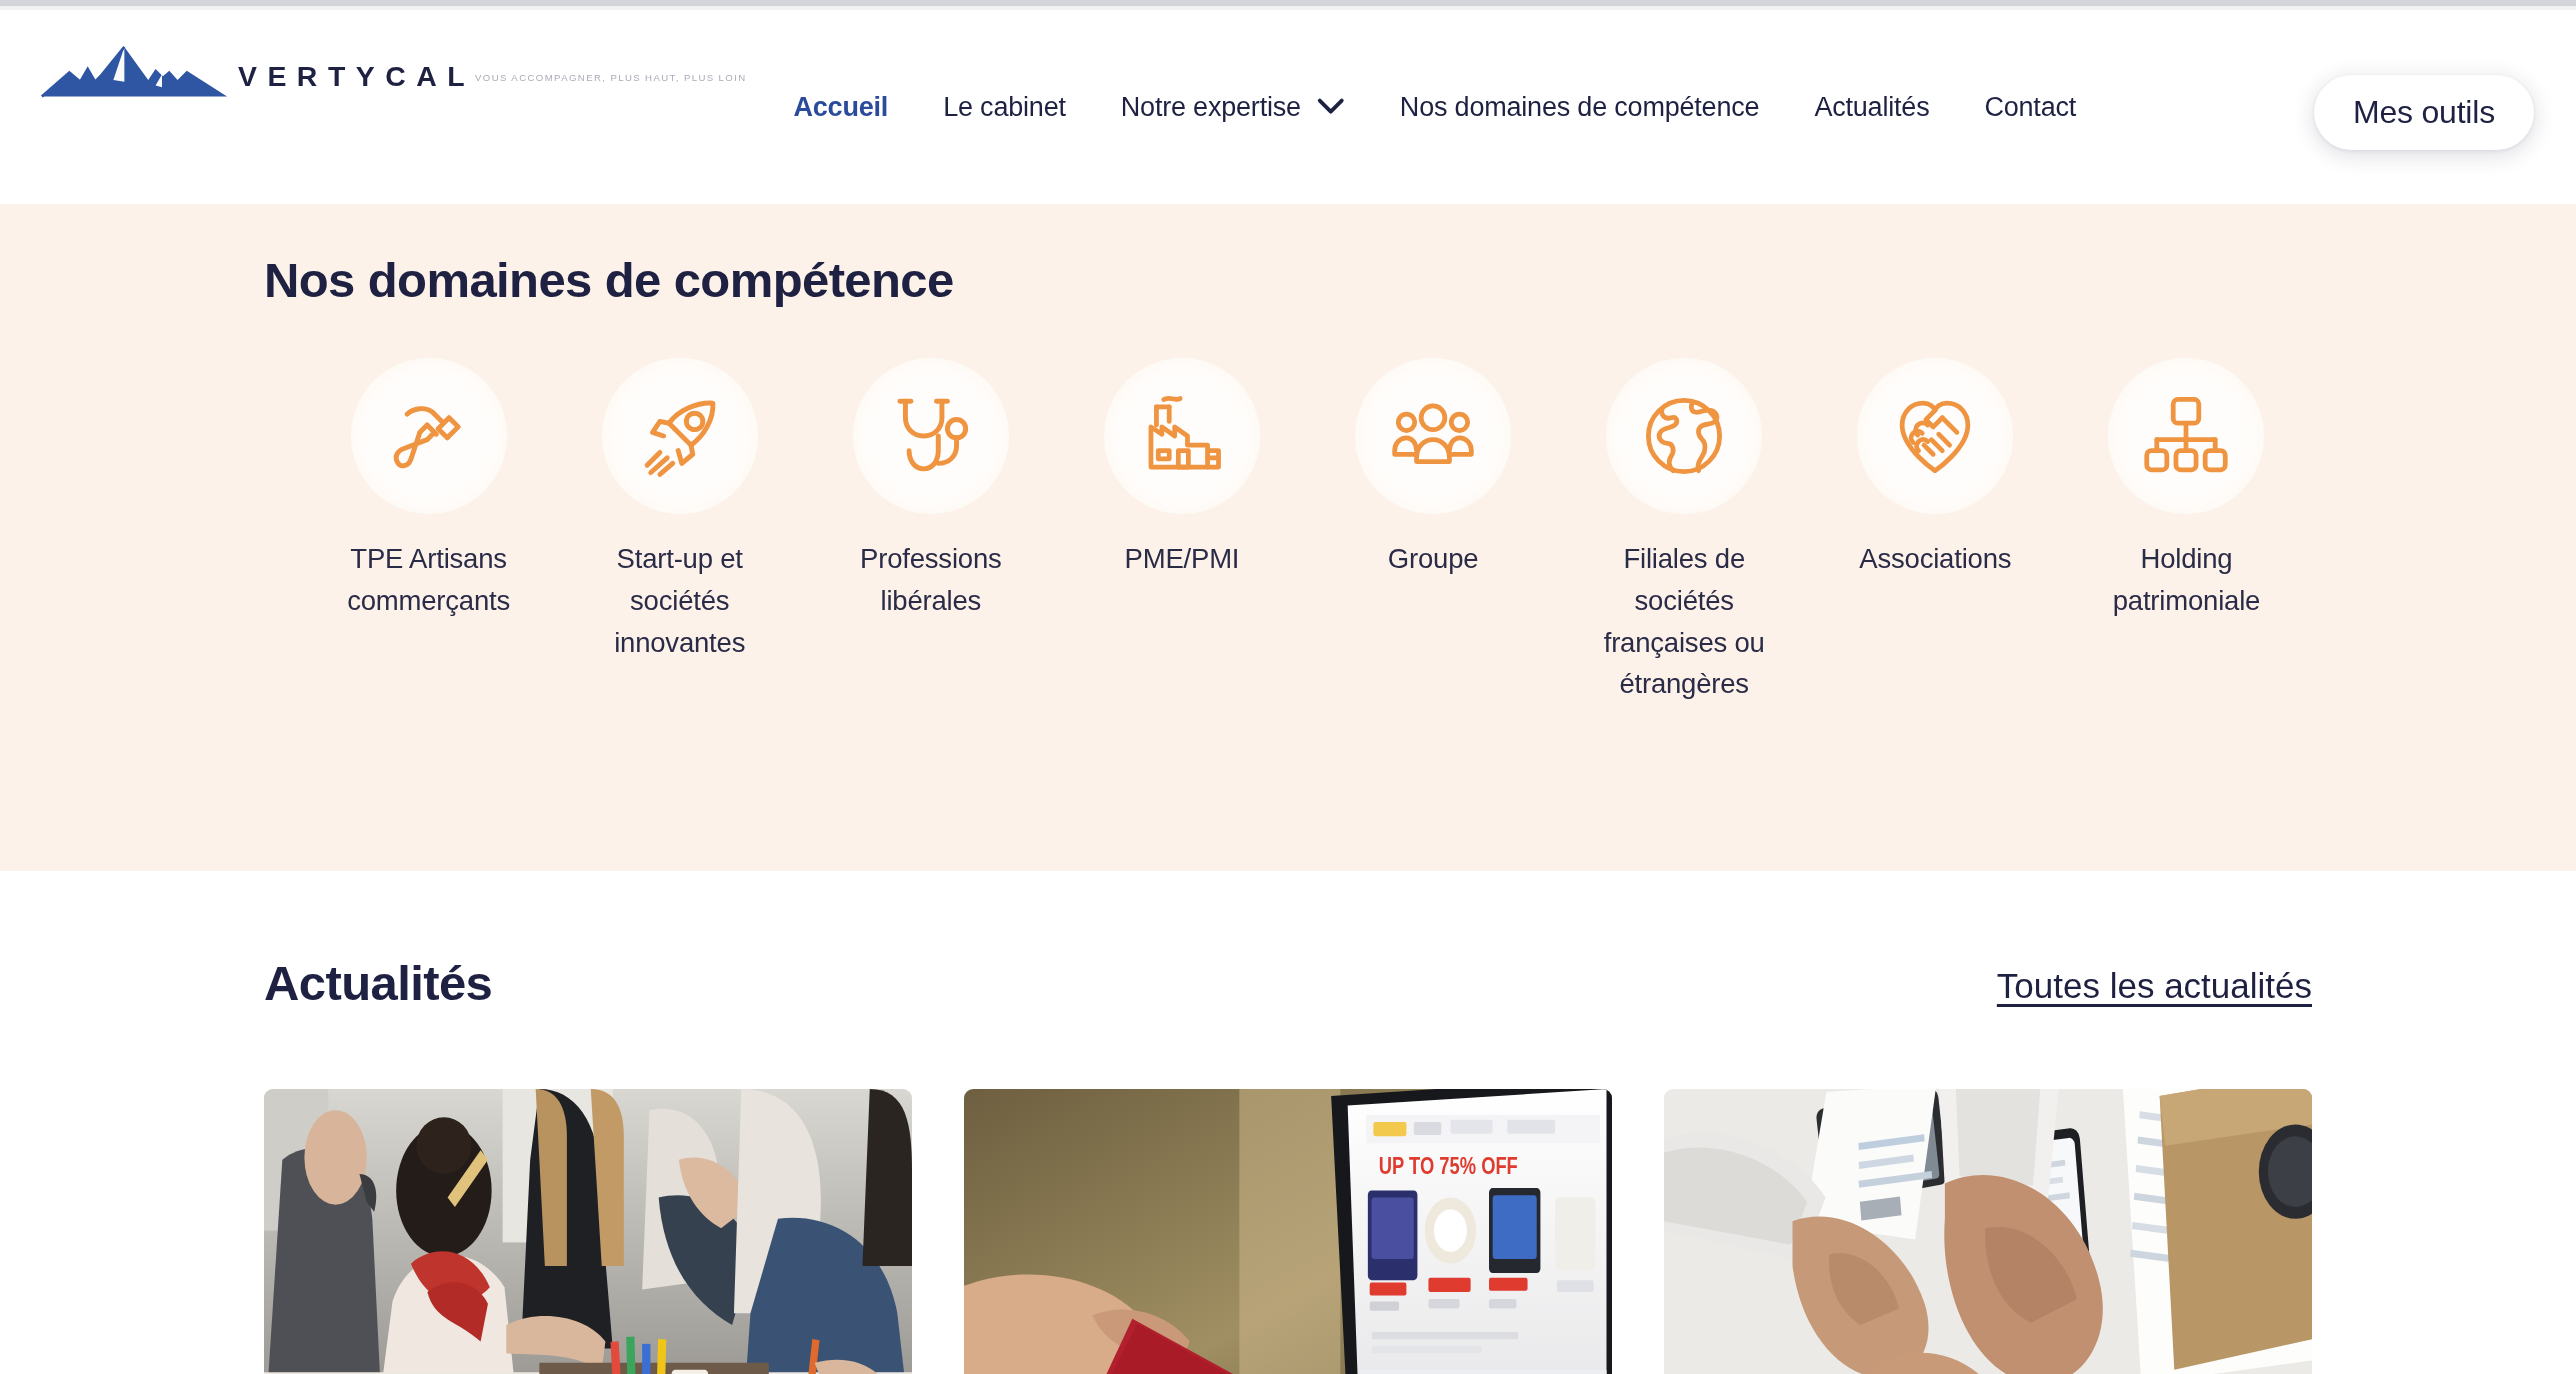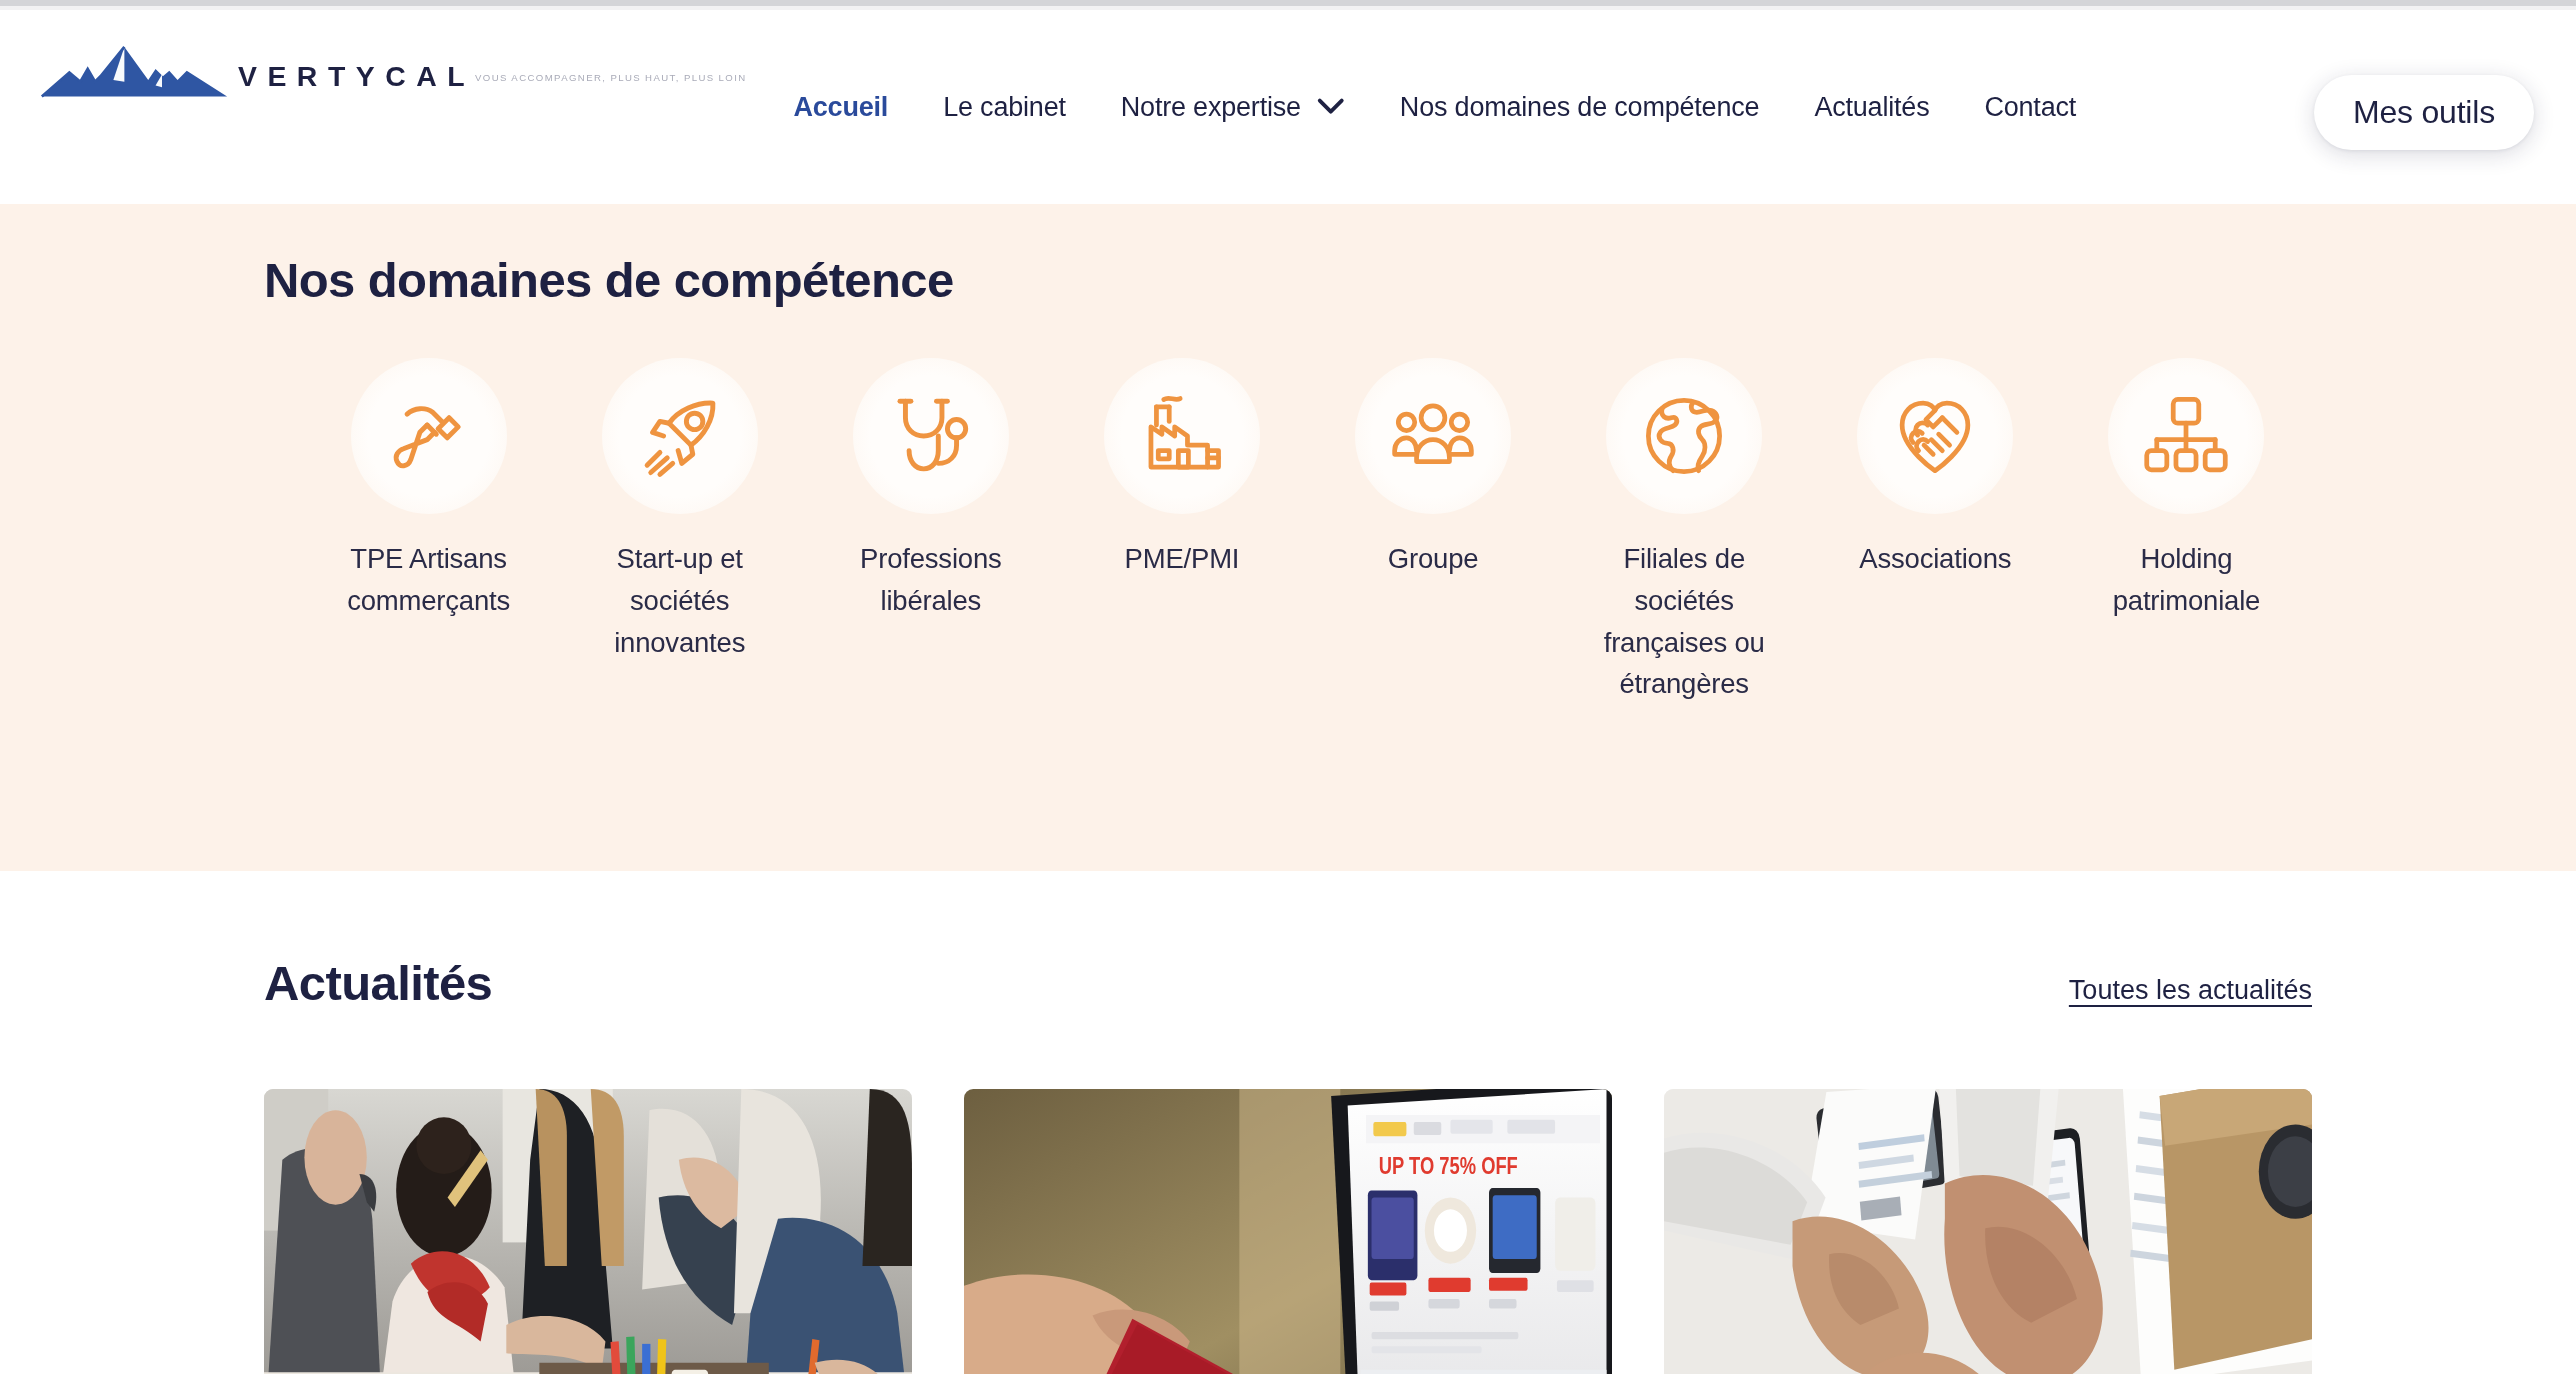--- a/index.html
+++ b/index.html
@@ -169,21 +169,21 @@
     align-items: flex-end;
     justify-content: space-between;
   }
   .news-title {
     font-size: 49px;
     font-weight: 700;
     color: #1e2142;
     letter-spacing: -0.6px;
   }
   .news-all-link {
-    font-size: 27px;
+    font-size: 35px;
     color: #1e2142;
     text-decoration: underline;
     text-underline-offset: 6.4px;
     cursor: pointer;
     padding-bottom: 5.5px;
   }
 
   .news-grid {
     display: flex;
     gap: 52px;

